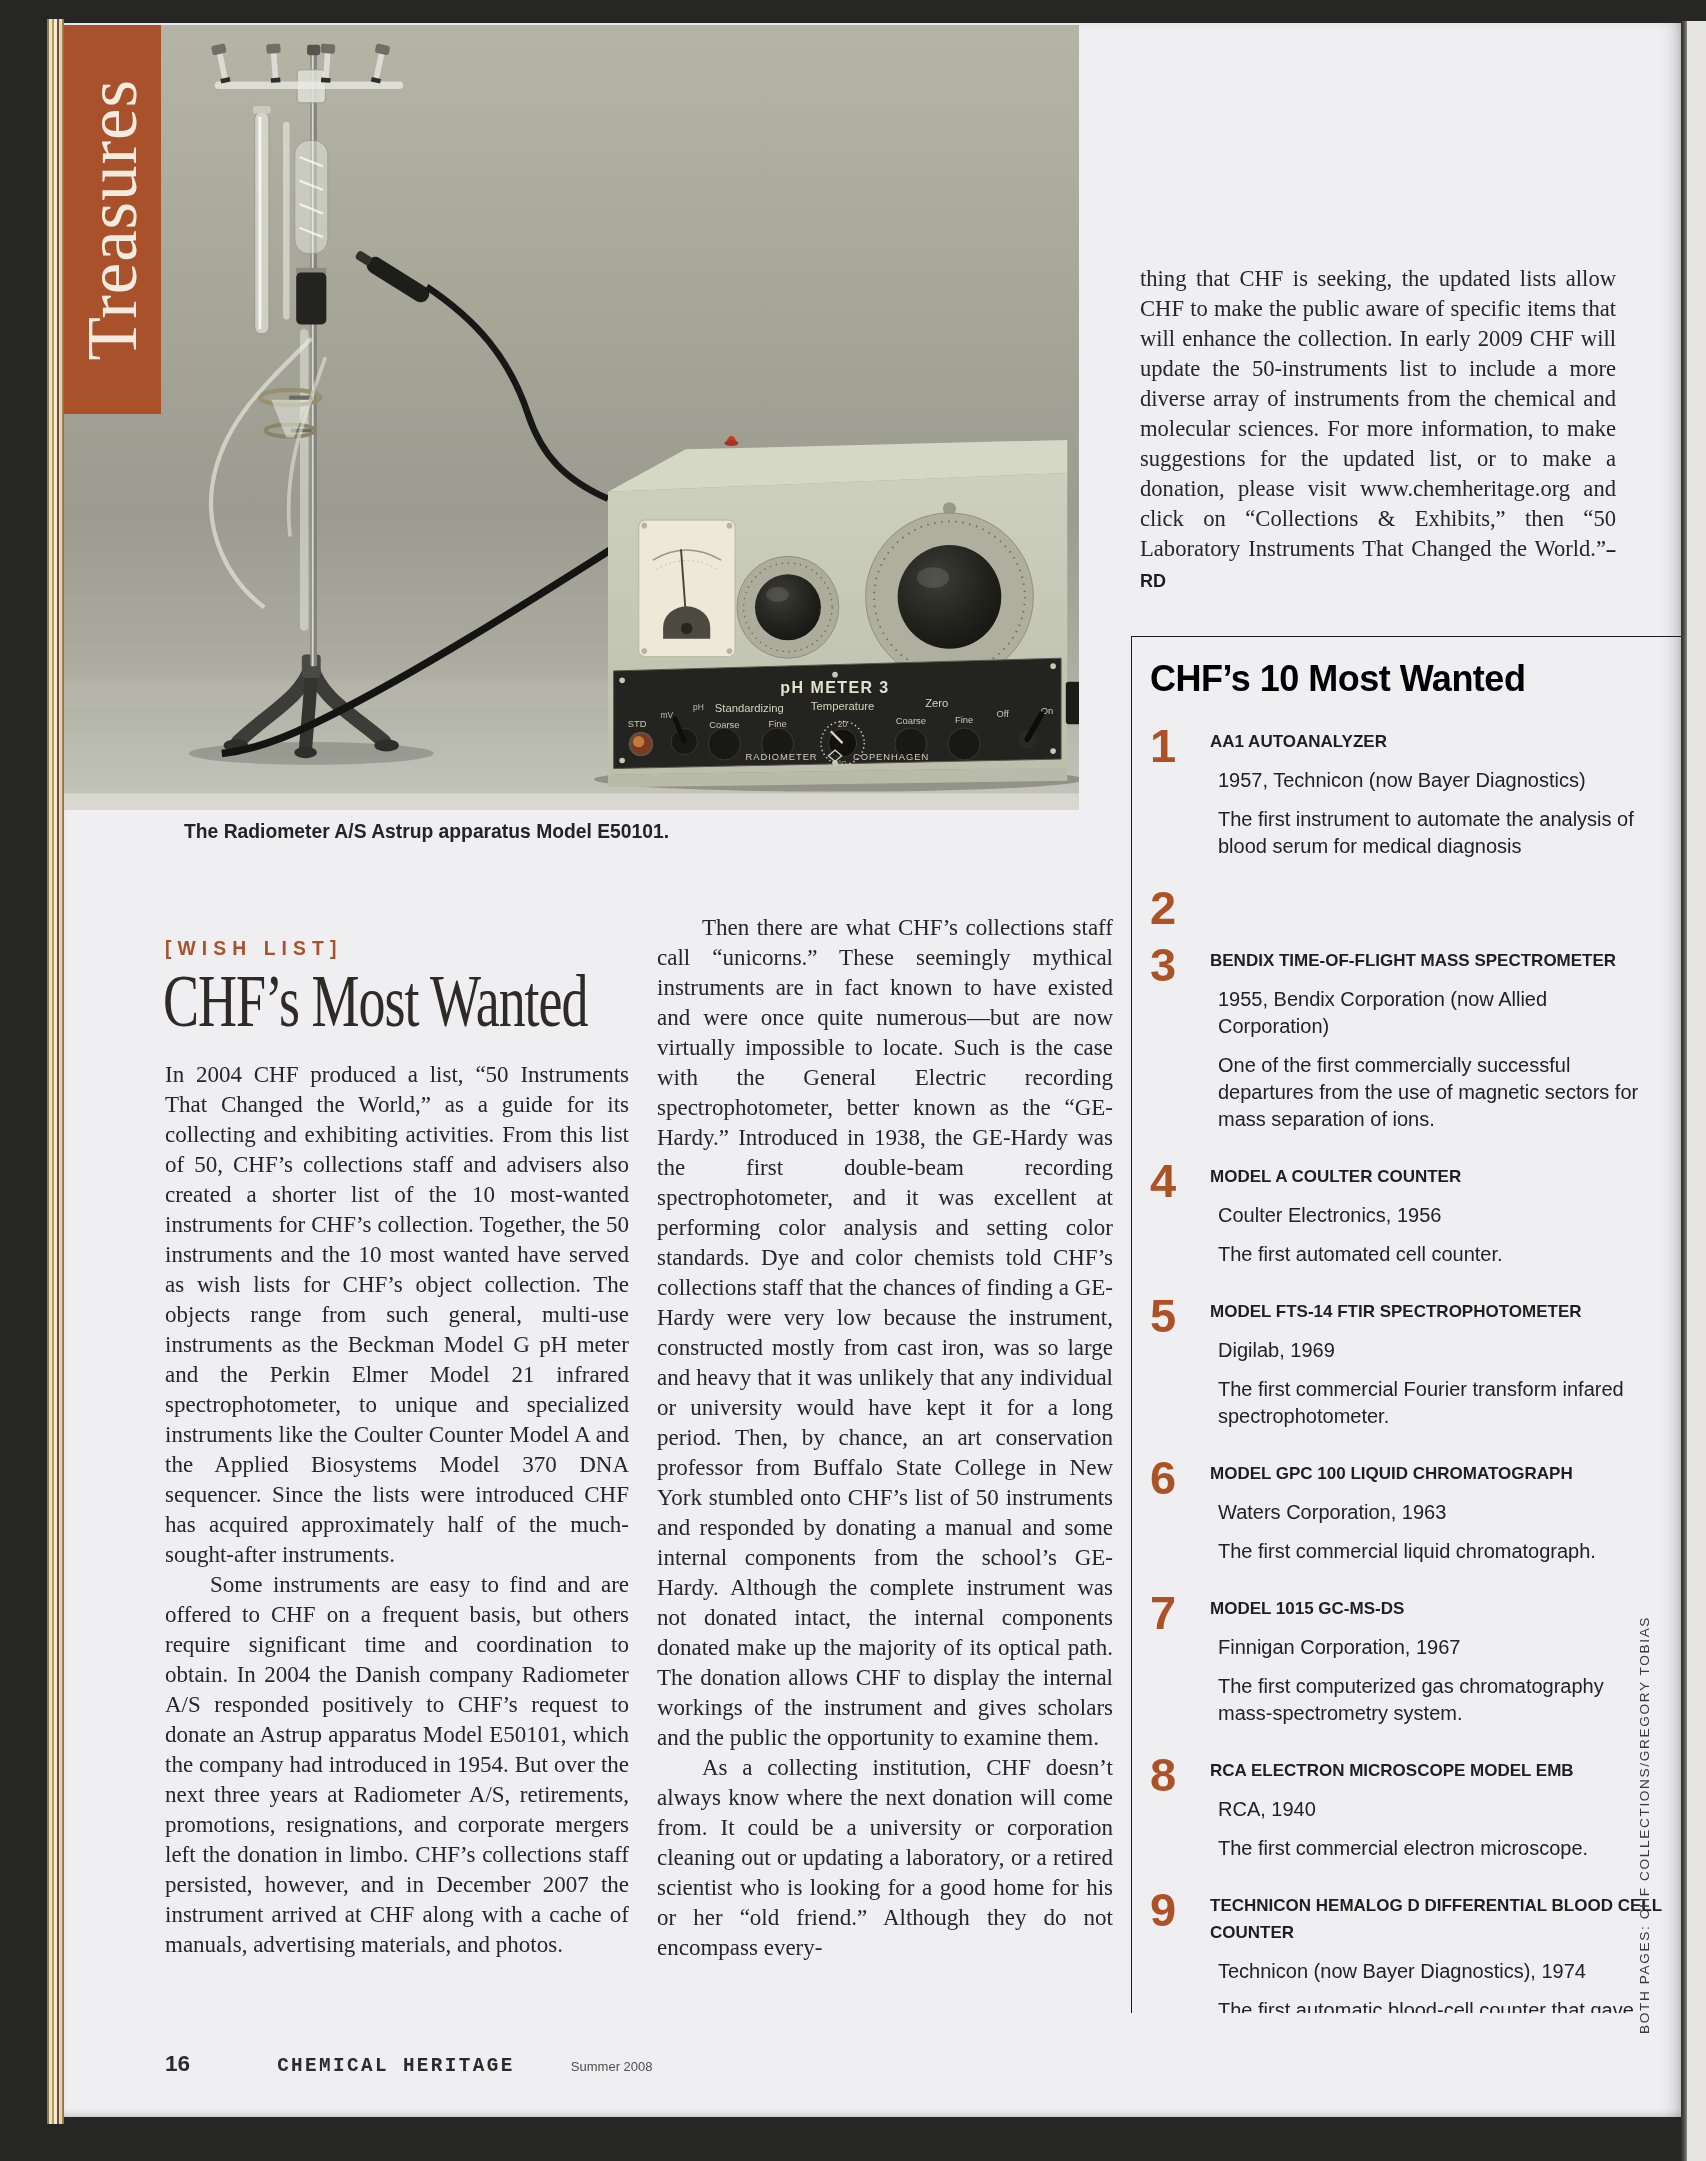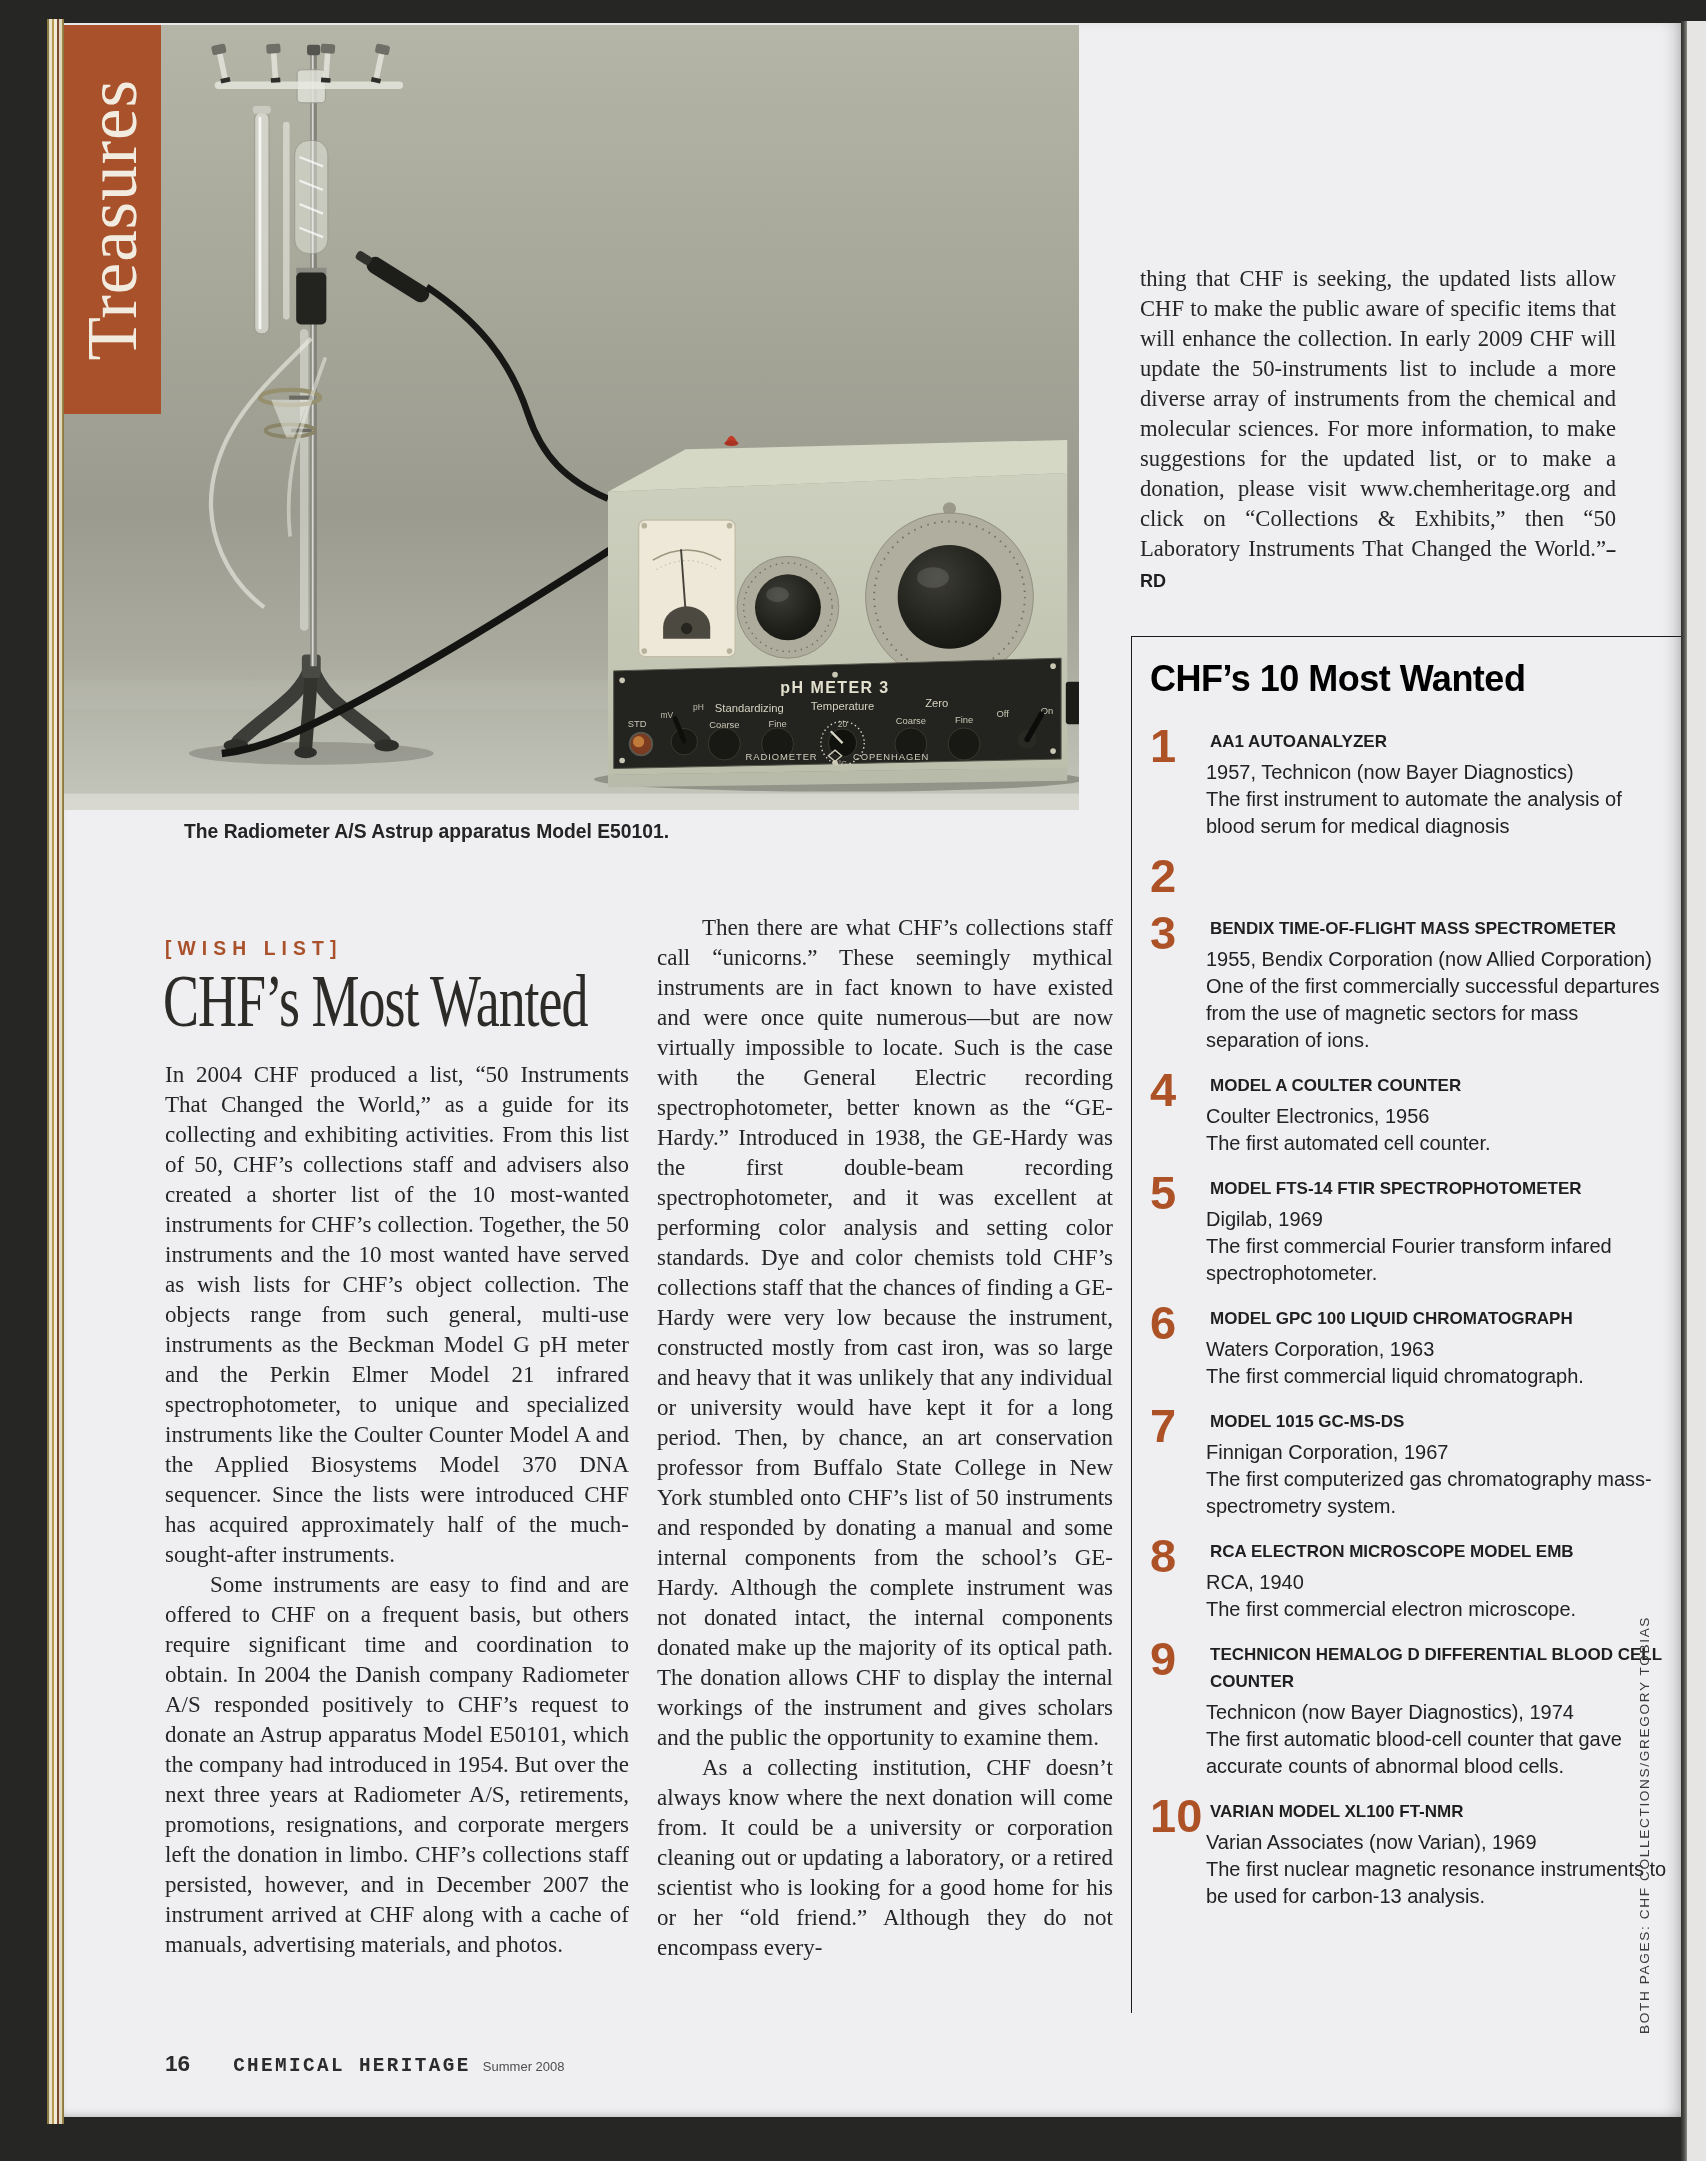--- a/index.html
+++ b/index.html
@@ -38,24 +38,24 @@
   #col3{left:1076px;top:241px;width:476px;font-size:22.6px;line-height:30px;}
   .byline{font-family:"Liberation Sans",sans-serif;font-weight:bold;font-size:18px;color:#1d1d1d;}
 
   
   #sidebar{left:1067px;top:613px;width:586px;height:1377px;border-top:1.9px solid #1b1b1b;border-left:1.9px solid #1b1b1b;
         box-sizing:border-box;padding:21px 45px 0 18px;overflow:hidden;}
   #sidebar h2{margin:0 0 24.5px 0;font-size:36px;color:#000000;letter-spacing:-0.5px;}
   .sb-item{display:grid;grid-template-columns:56px 1fr;margin-bottom:14px;}
   .sb-num{font-size:47px;line-height:43px;font-weight:bold;color:#ad5126;}
   .sb-title{font-size:17px;line-height:27px;font-weight:bold;color:#1f1f1f;margin:4px;}
-  .sb-meta,.sb-desc{font-size:20px;line-height:27px;color:#222;margin:0;}
-
-  
-  #footer{left:101px;top:2028px;display:flex;align-items:baseline;}
+  .sb-meta,.sb-desc{font-size:20px;line-height:27px;color:#222;margin:12px;}
+
+  
+  #footer{left:101px;top:2028px;display:flex;align-items:baseline;gap:44px;}
   #pg-num{font-size:22.6px;font-weight:bold;color:#2b2b2b;margin-right:43px;}
   #mag{font-size:19.3px;font-weight:bold;letter-spacing:2.4px;color:#2b2b2b;margin-right:12.2px;font-family:Liberation Mono, monospace;}
   #issue{font-size:13px;color:#4e4e4e;}
   #credit{left:1573px;top:1597px;height:414px;writing-mode:vertical-rl;transform:rotate(180deg);
         font-size:13.7px;letter-spacing:1.6px;color:#3a3a3a;white-space:nowrap;}
 </style>
 </head>
 <body>
 
 <div id="scan">

